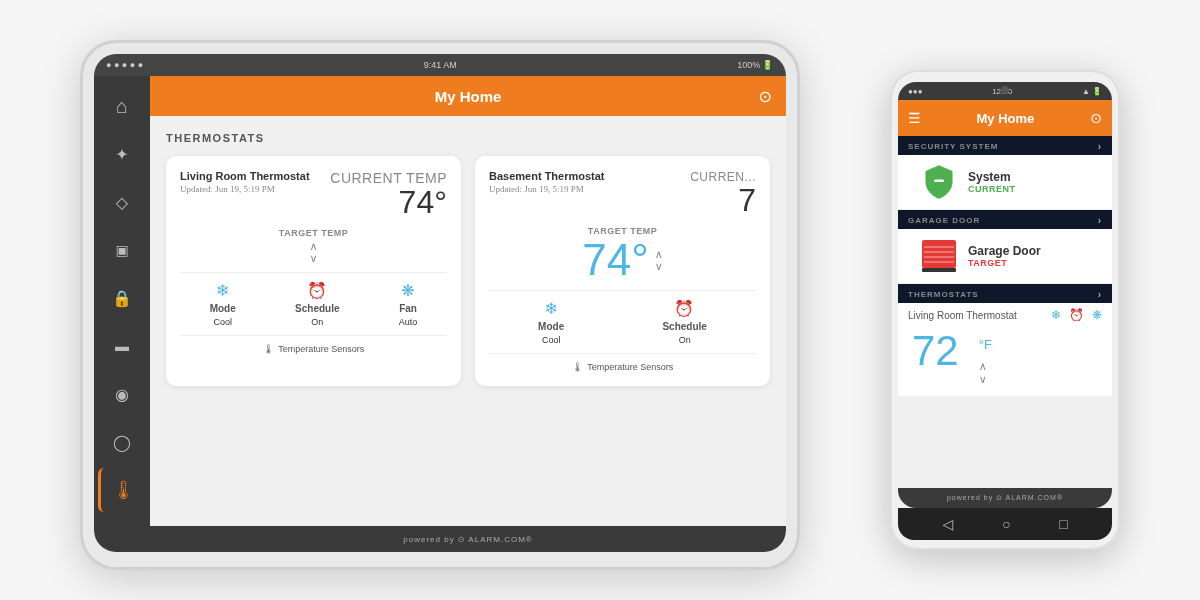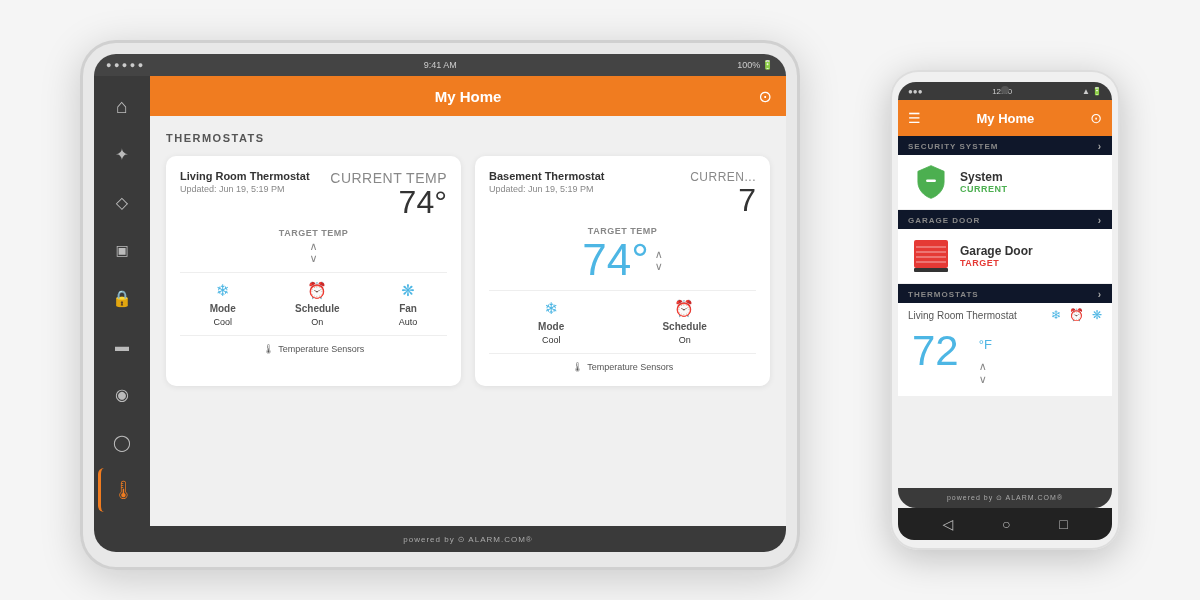--- a/index.html
+++ b/index.html
@@ -157,20 +157,21 @@
     }
     .thermo-card-name {
       font-size: 11px;
       font-weight: 600;
       color: #333;
     }
     .thermo-card-updated {
       font-size: 9px;
       color: #888;
       margin-top: 2px;
+      font-family: Liberation Serif, serif;
     }
     .thermo-card-label {
       font-size: 14px;
       color: #888;
       text-align: right;
       text-transform: uppercase;
       letter-spacing: 0.5px;
     }
     .thermo-card-current {
       font-size: 32px;
@@ -343,21 +344,21 @@
       text-transform: uppercase;
       background: #0f172a;
       gap: 48px;
     }
 
     .phone-section-chevron { color: #aaa; font-size: 10px; }
 
     .phone-device-row {
       display: flex;
       align-items: center;
-      padding: 8px 14px;
+      padding: 8px 22px;
       gap: 10px;
       background: #fff;
     }
     .phone-device-icon-wrap {
       width: 38px;
       height: 38px;
       display: flex;
       align-items: center;
       justify-content: center;
     }

